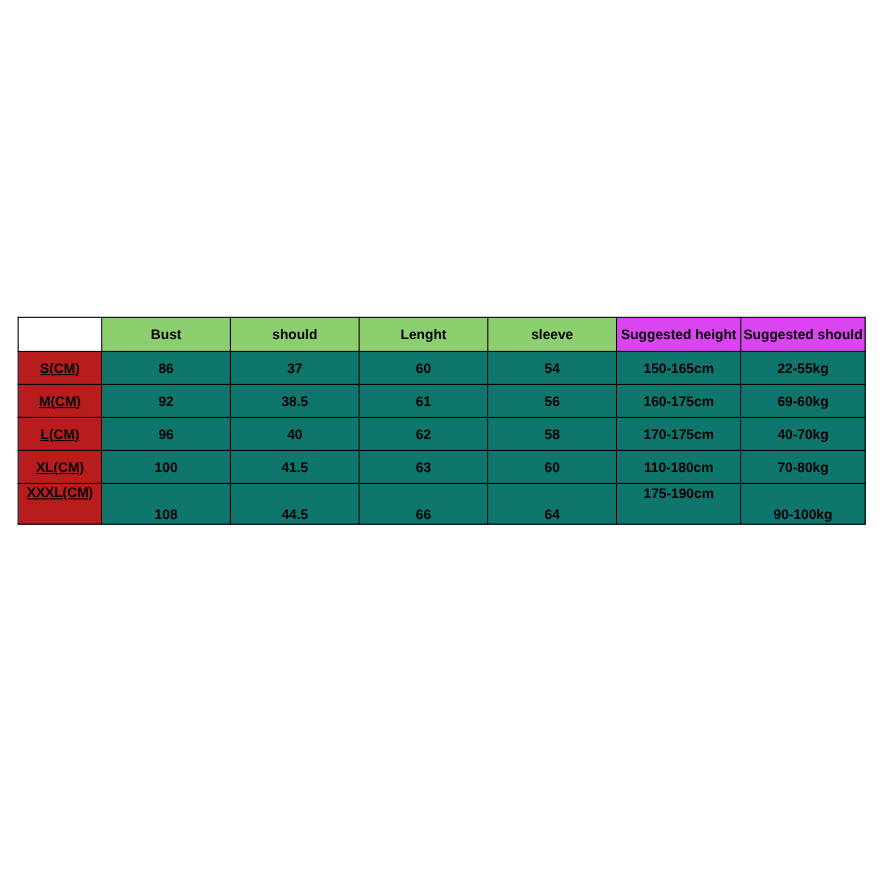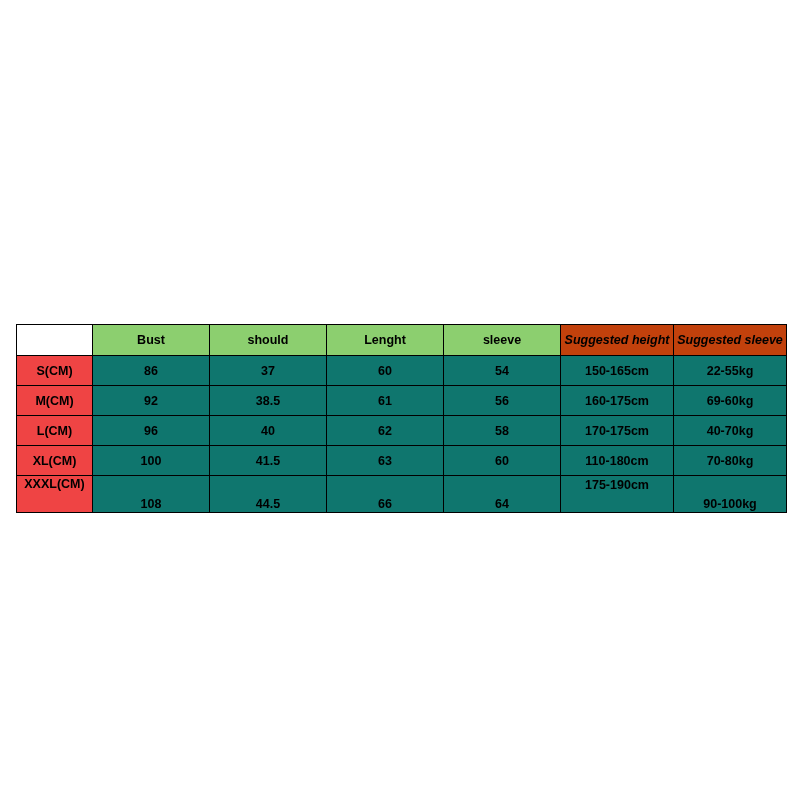--- a/index.html
+++ b/index.html
@@ -16,21 +16,20 @@
   .page {
     position: relative;
     width: 800px;
     height: 800px;
   }
   .size-table-wrap {
     position: absolute;
     left: 16px;
     top: 288px;
     width: 768px;
-    margin-top: 36px;
   }
   table.size-table {
     border-collapse: collapse;
     table-layout: fixed;
     width: 768px;
     background: #ffffff;
   }
   table.size-table td,
   table.size-table th {
     border: 1px solid #000000;
@@ -54,32 +53,32 @@
     background: #ffffff;
     border: 1px solid #000000;
   }
   td.head-green {
     background: #8ccf6f;
     color: #ee2200;
     font-size: 14px;
     font-weight: bold;
   }
   td.head-orange {
-    background: #c2410c;
+    background: #d946ef;
     color: #000000;
     font-size: 11.5px;
     font-weight: bold;
-    font-style: italic;
   }
   
   td.size-label {
-    background: #ef4444;
+    background: #b91c1c;
     color: #ee2200;
     font-size: 12.5px;
     font-weight: bold;
+    text-decoration: underline;
   }
   td.val {
     background: #0f766e;
     color: #000000;
     font-size: 12px;
     font-weight: bold;
   }
   
   tr.last-row td.val-top { vertical-align: top; padding-top: 2px; }
   tr.last-row td.val-bottom { vertical-align: bottom; padding-bottom: 1px; }
@@ -102,21 +101,21 @@
         <col class="c-sugg">
       </colgroup>
       <tbody>
         <tr class="head-row">
           <td class="head-blank"></td>
           <td class="head-green">Bust</td>
           <td class="head-green">should</td>
           <td class="head-green">Lenght</td>
           <td class="head-green">sleeve</td>
           <td class="head-orange">Suggested height</td>
-          <td class="head-orange">Suggested sleeve</td>
+          <td class="head-orange">Suggested should</td>
         </tr>
 
         <tr>
           <td class="size-label">S(CM)</td>
           <td class="val">86</td>
           <td class="val">37</td>
           <td class="val">60</td>
           <td class="val">54</td>
           <td class="val">150-165cm</td>
           <td class="val">22-55kg</td>

